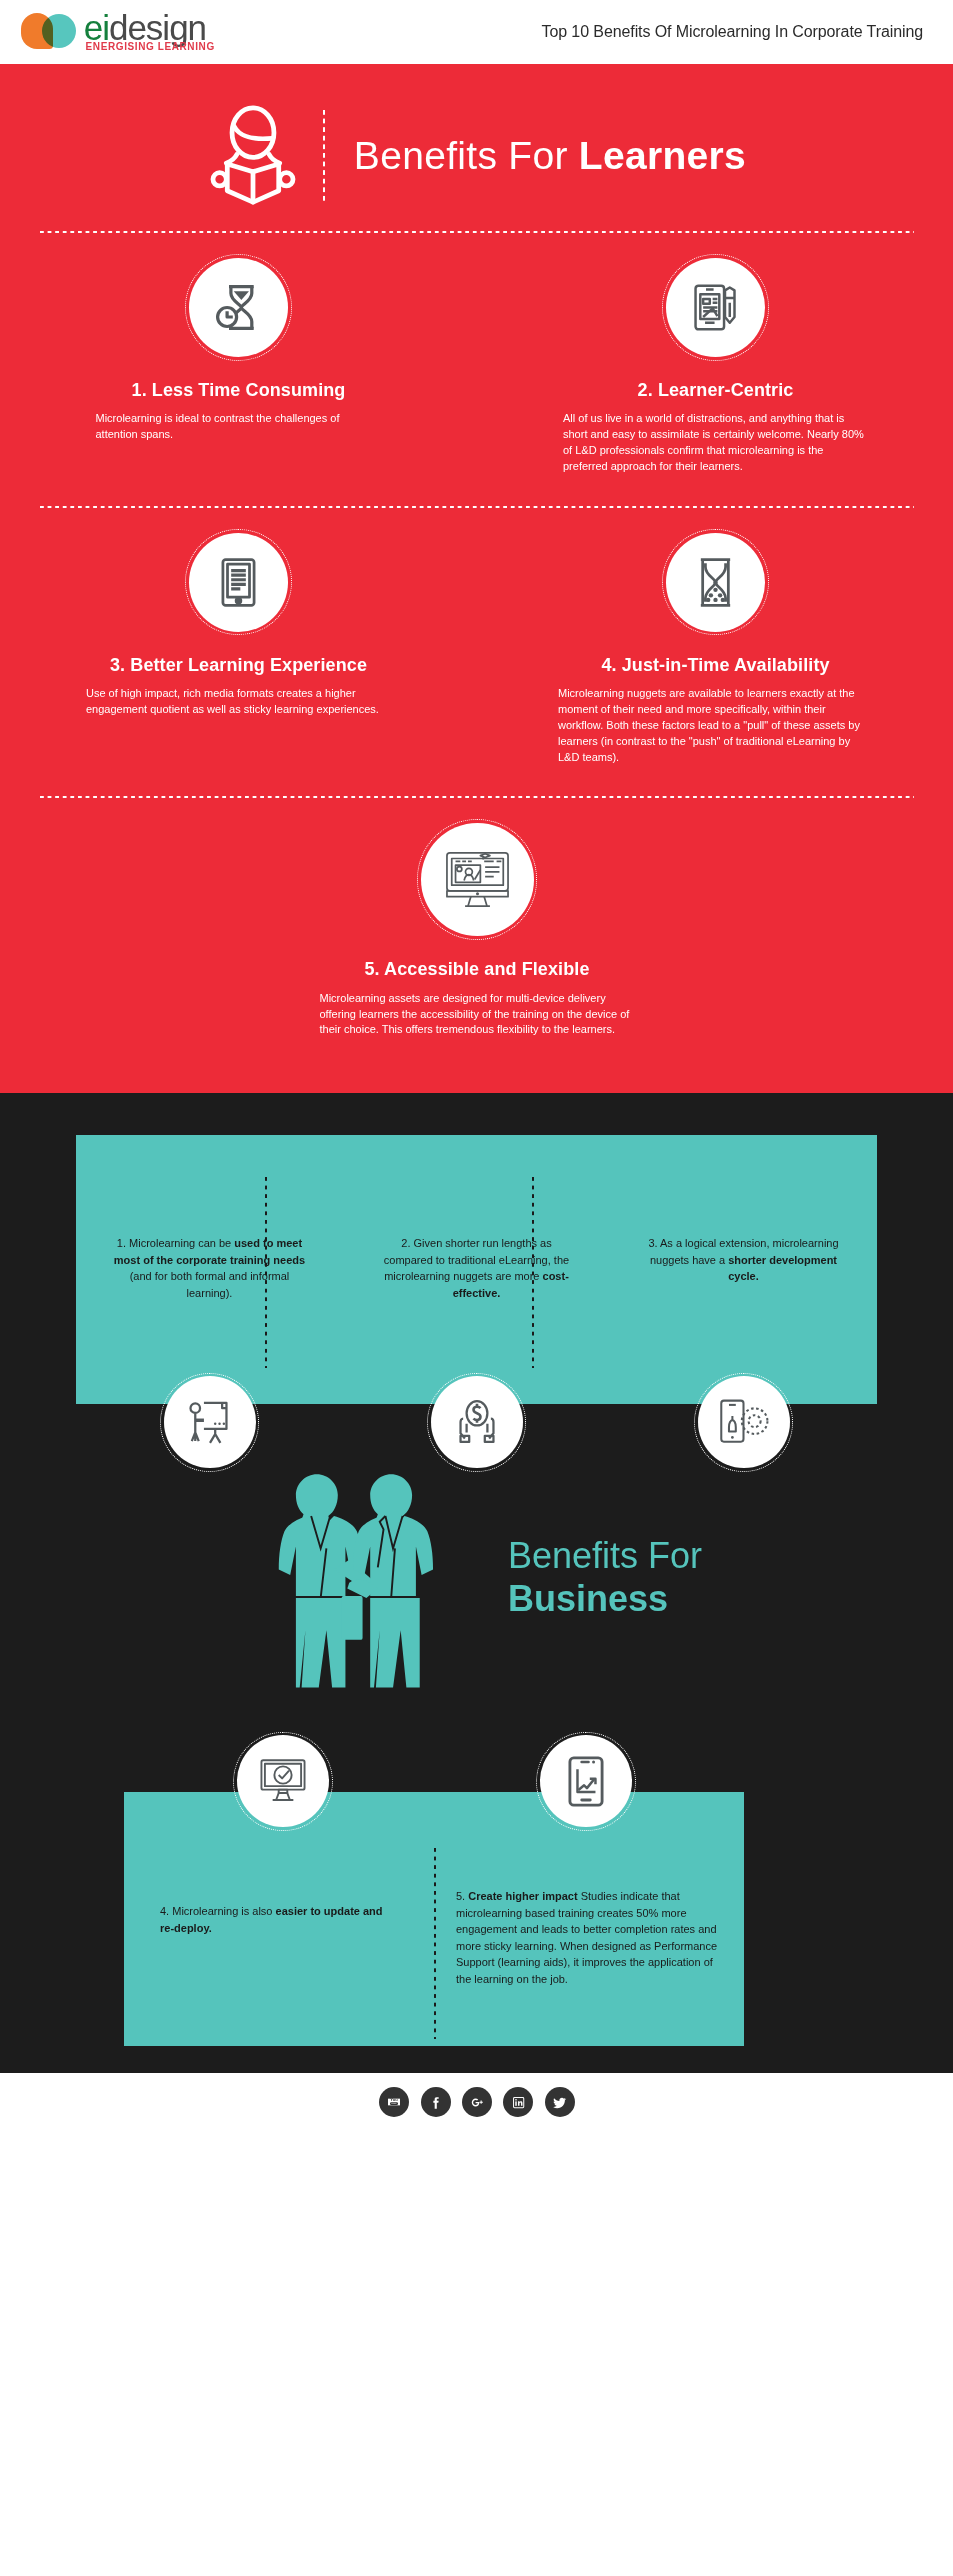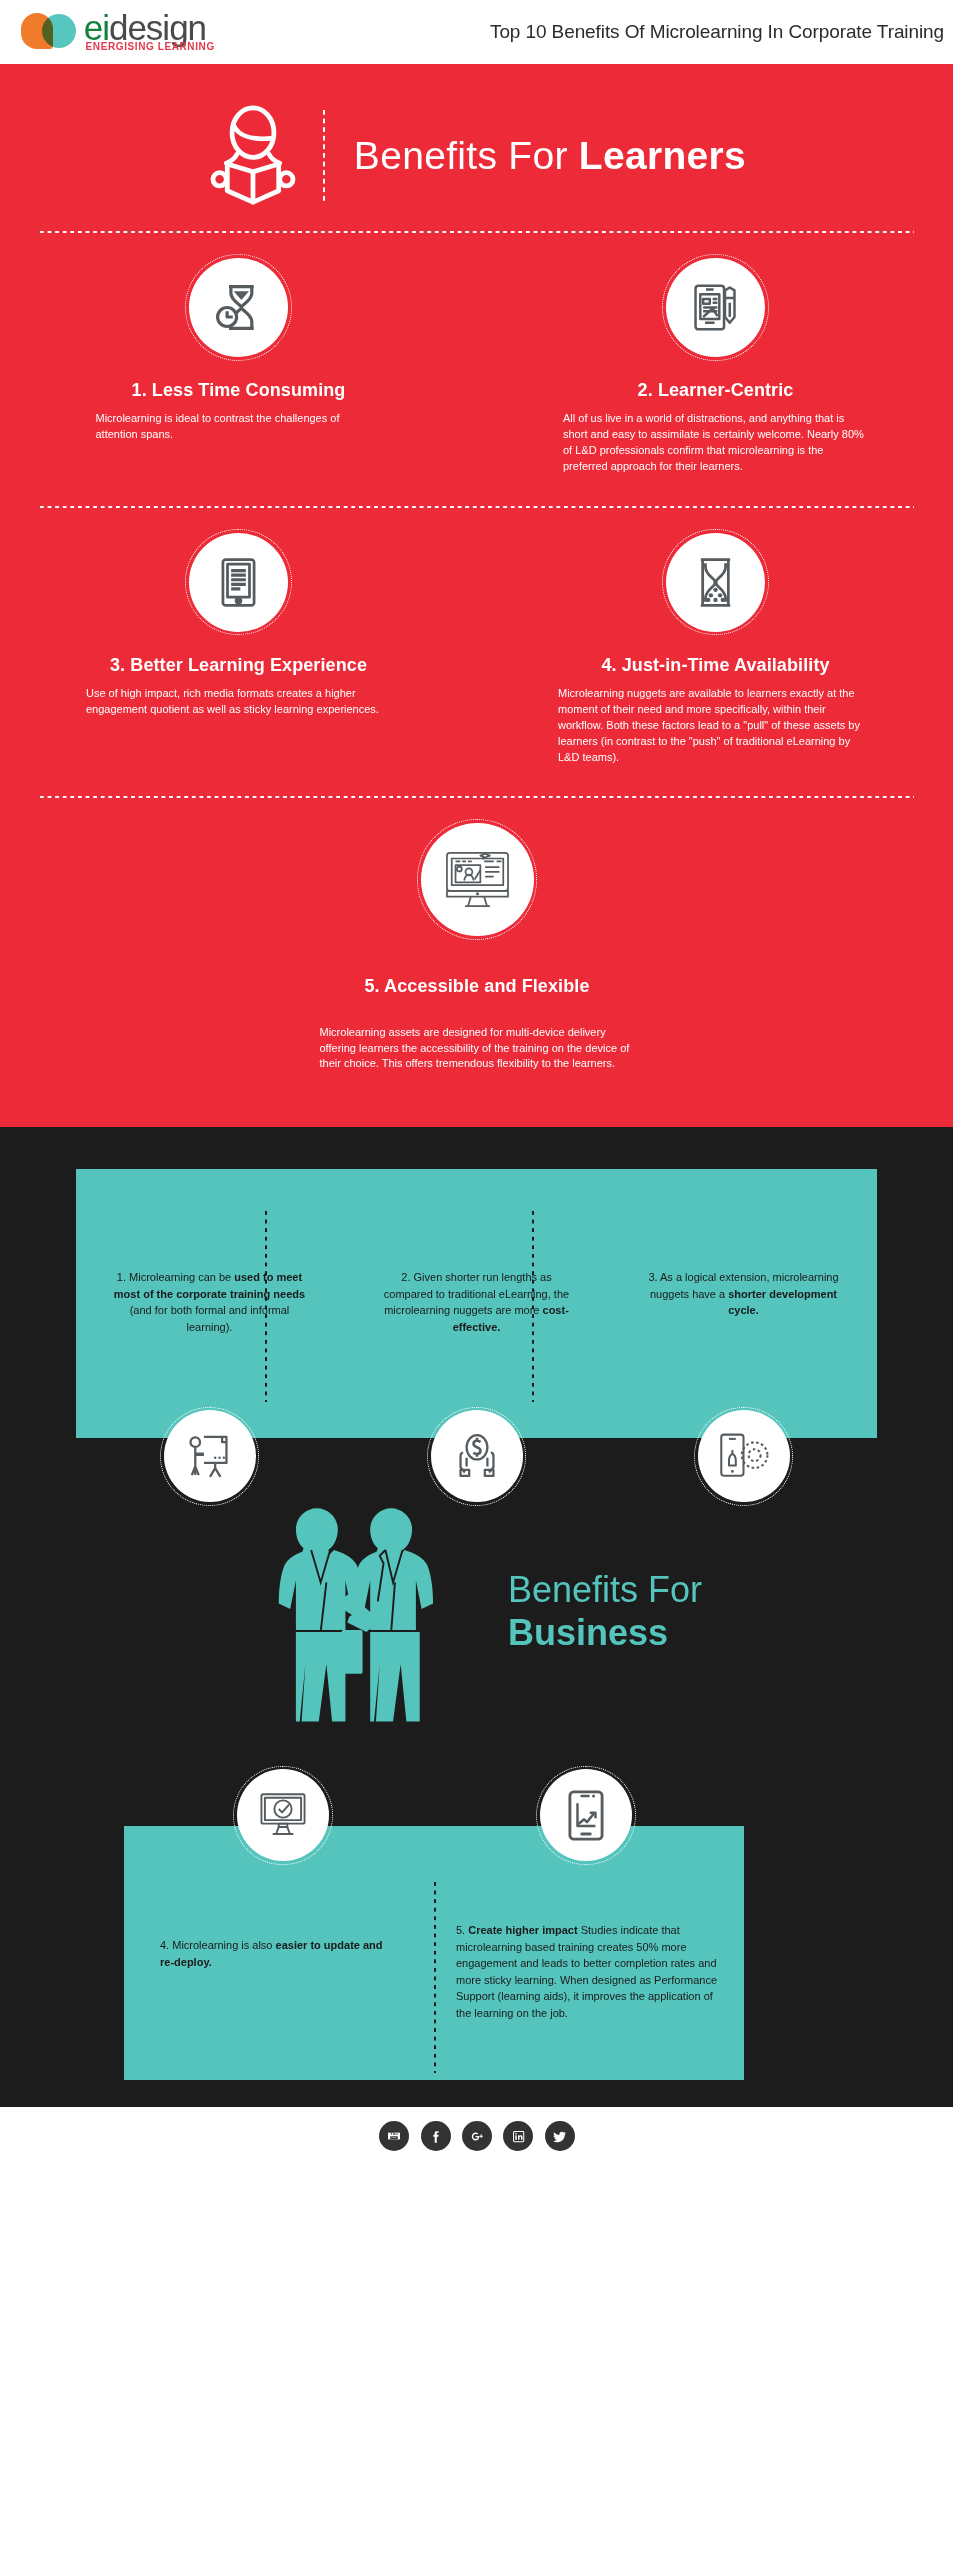--- a/index.html
+++ b/index.html
@@ -62,24 +62,24 @@
     left: 1.9px;
     top: 31.5px;
     font-size: 10px;
     letter-spacing: 0.6px;
     font-weight: bold;
     color: #E03A4A;
     white-space: nowrap;
   }
   .header-title {
     position: absolute;
-    right: 10px;
+    right: 31px;
     top: 50%;
     transform: translateY(-50%);
-    font-size: 19px;
+    font-size: 16px;
     color: #2b2b2b;
     white-space: nowrap;
     letter-spacing: -0.1px;
   }
 
   
   .red-section {
     position: relative;
     background: #ED2B38;
     width: 954px;
@@ -122,21 +122,21 @@
     width: 954px;
   }
   .cell {
     width: 477px;
     padding: 25px 55px 21px 55px;
     text-align: left;
     display: flex;
     flex-direction: column;
     align-items: center;
   }
-  .cell.single { width: 954px; padding-left: 296px; padding-right: 296px; gap: 17px; }
+  .cell.single { width: 954px; padding-left: 296px; padding-right: 296px; }
 
   .circ {
     width: 99px;
     height: 99px;
     border-radius: 50%;
     background: #ffffff;
     display: flex;
     align-items: center;
     justify-content: center;
     margin-bottom: 23px;

